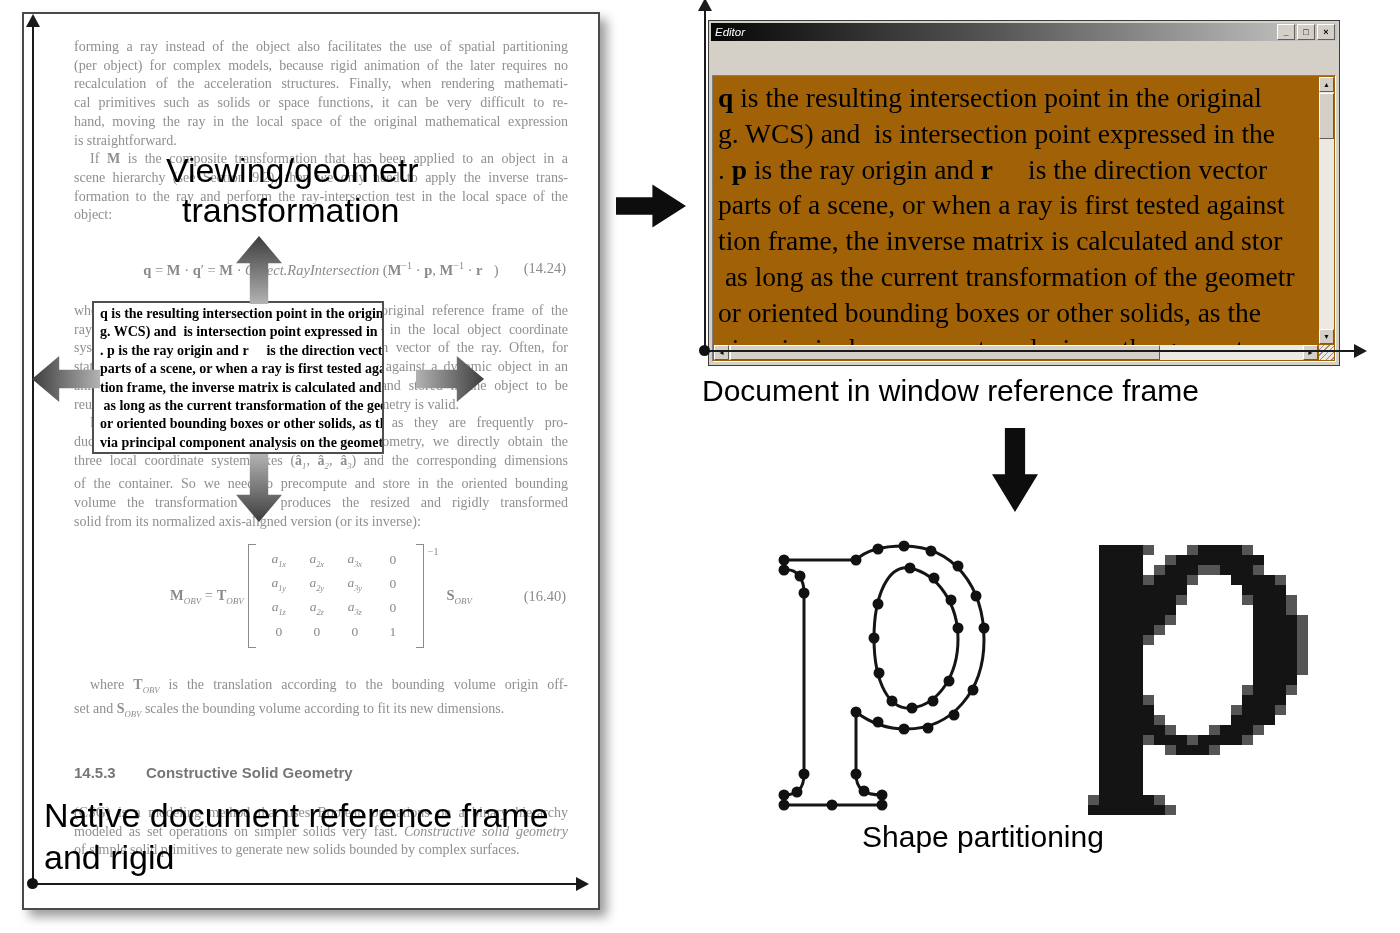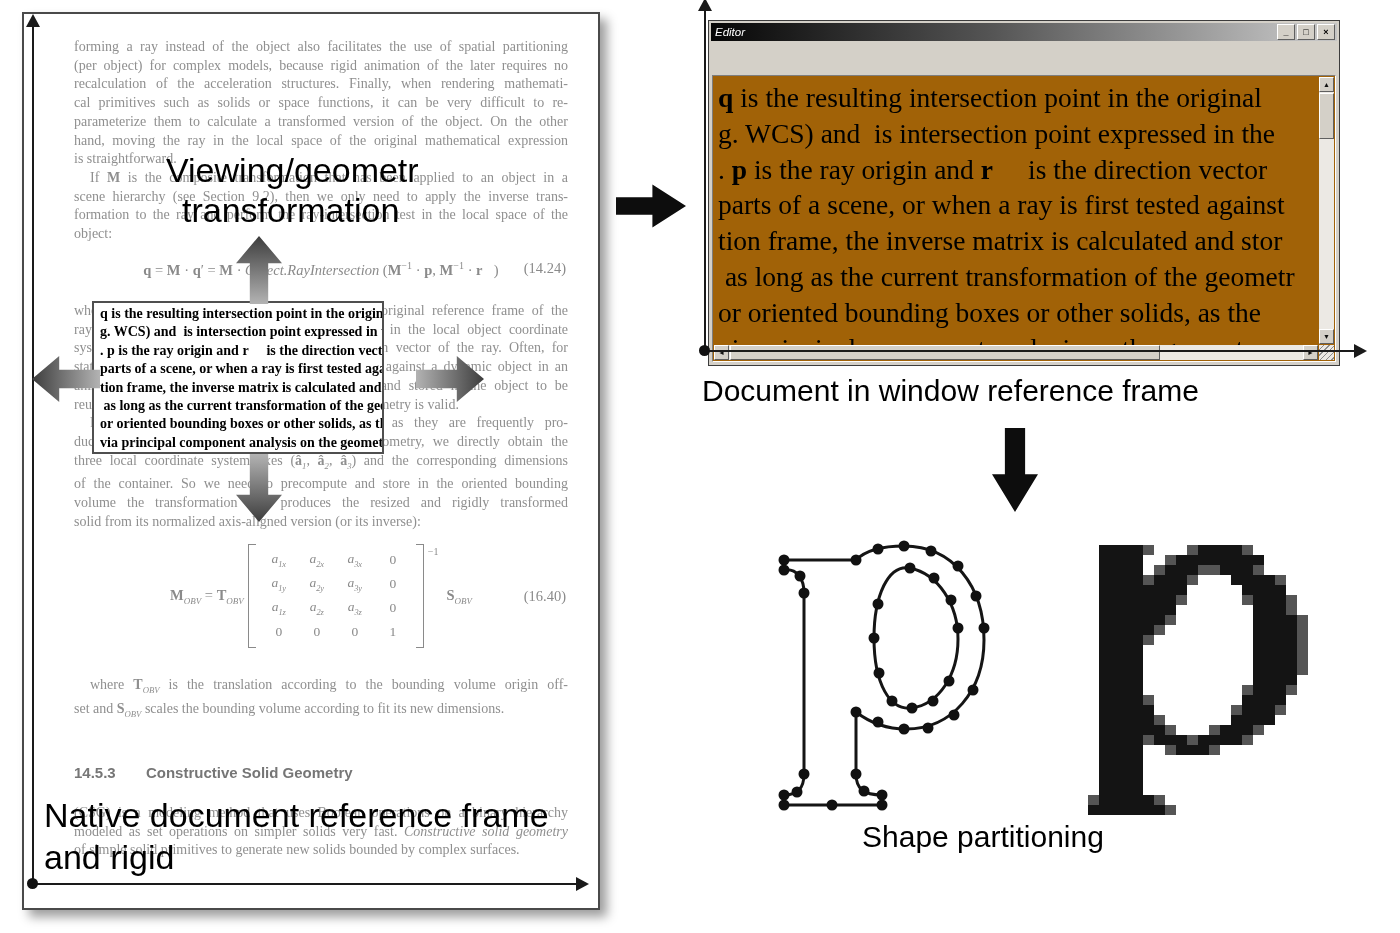--- a/index.html
+++ b/index.html
@@ -116,21 +116,20 @@
     <div class="axis" style="left:8px;top:869px;width:552px;height:2px;"></div>
     <div class="axis-head head-right" style="left:552px;top:863px;width:13px;height:14px;"></div>
     <div class="origin-dot" style="left:3px;top:864px;"></div>
 
     <div class="doc-text" style="top:24px;">
         <div class="para">
           <div class="pline">forming a ray instead of the object also facilitates the use of spatial partitioning</div>
           <div class="pline">(per object) for complex models, because rigid animation of the later requires no</div>
           <div class="pline">recalculation of the acceleration structures. Finally, when rendering mathemati-</div>
           <div class="pline">cal primitives such as solids or space functions, it can be very difficult to re-</div>
-          <div class="pline">parameterize them to calculate a transformed version of the object. On the other</div>
           <div class="pline">hand, moving the ray in the local space of the original mathematical expression</div>
           <div class="pline pline-last">is straightforward.</div>
         </div>
         <div class="para">
           <div class="pline pline-indent">If <b>M</b> is the composite transformation that has been applied to an object in a</div>
           <div class="pline">scene hierarchy (see Section 9.2), then we only need to apply the inverse trans-</div>
           <div class="pline">formation to the ray and perform the ray-intersection test in the local space of the</div>
           <div class="pline pline-last">object:</div>
         </div>
       </div>

